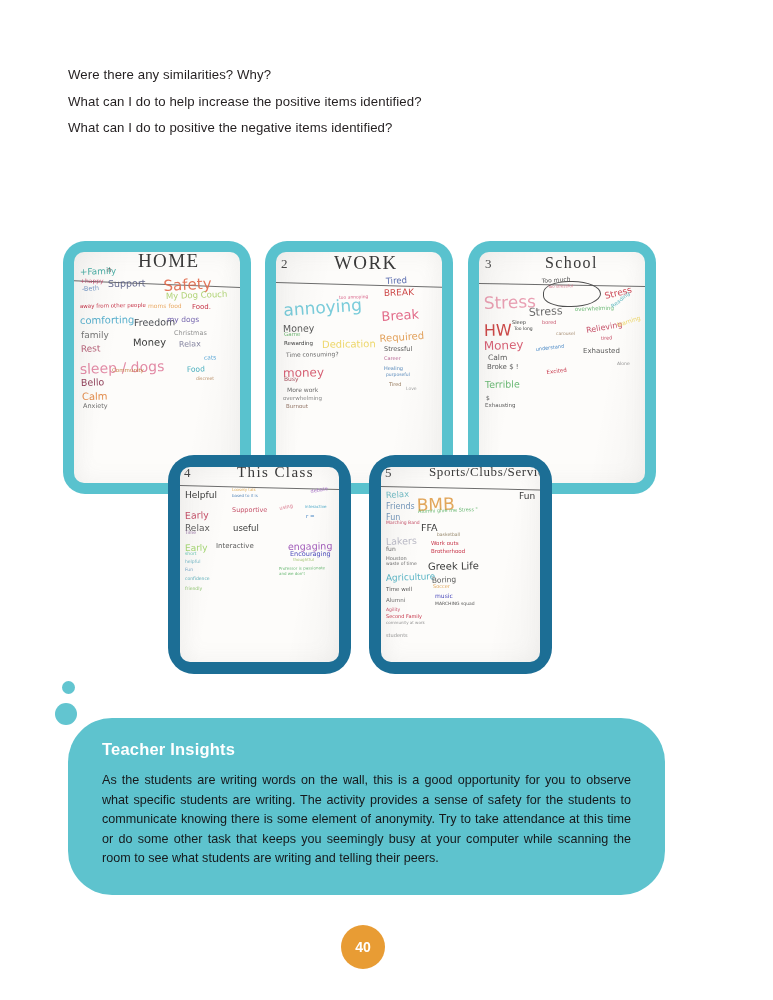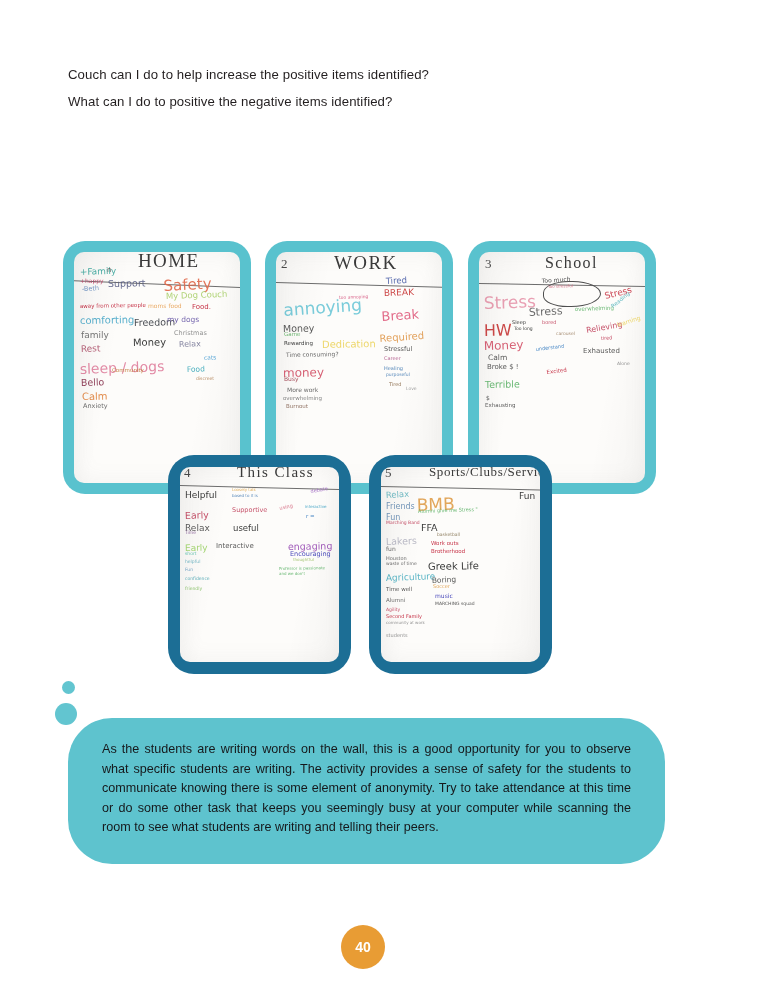--- a/index.html
+++ b/index.html
@@ -153,21 +153,22 @@
     font-weight: bold;
     display: flex;
     align-items: center;
     justify-content: center;
   }
 </style>
 </head>
 <body>
 
 <div id="question-list">
-  <div class="question-line">Couch can I do to help increase the positive items identified?</div>
+  <div class="question-line">Were there any similarities? Why?</div>
+  <div class="question-line">What can I do to help increase the positive items identified?</div>
   <div class="question-line">What can I do to positive the negative items identified?</div>
 </div>
 
 <div id="photo-gallery">
 
   <div class="photo-card row1" style="left:63px; top:241px; width:188px; height:253px;">
     <div class="photo-inner">
       <div class="paper-rule" style="top:28px; transform:rotate(2.4deg);"></div>
       <div class="card-number" style="left:-6px; top:3px; opacity:0.35;">1</div>
       <div class="card-title" style="left:64px; top:-2px; font-size:19px;">HOME</div>
@@ -339,16 +340,17 @@
           <span class="hw" style="left: 5px; top: 166px; color: rgb(138, 138, 138); font-size: 5px; transform: rotate(0deg); opacity: 0.92;">students</span>
         </div>
     </div>
   </div>
 </div>
 
 <div class="deco-dot" style="left:62px; top:681px; width:13px; height:13px;"></div>
 <div class="deco-dot" style="left:55px; top:703px; width:22px; height:22px;"></div>
 
 <div id="teacher-insights">
+  <h2 id="insights-heading">Teacher Insights</h2>
   <p id="insights-body">As the students are writing words on the wall, this is a good opportunity for you to observe what specific students are writing. The activity provides a sense of safety for the students to communicate knowing there is some element of anonymity. Try to take attendance at this time or do some other task that keeps you seemingly busy at your computer while scanning the room to see what students are writing and telling their peers.</p>
 </div>
 
 <div id="page-number-badge">40</div>
 
 </body></html>

